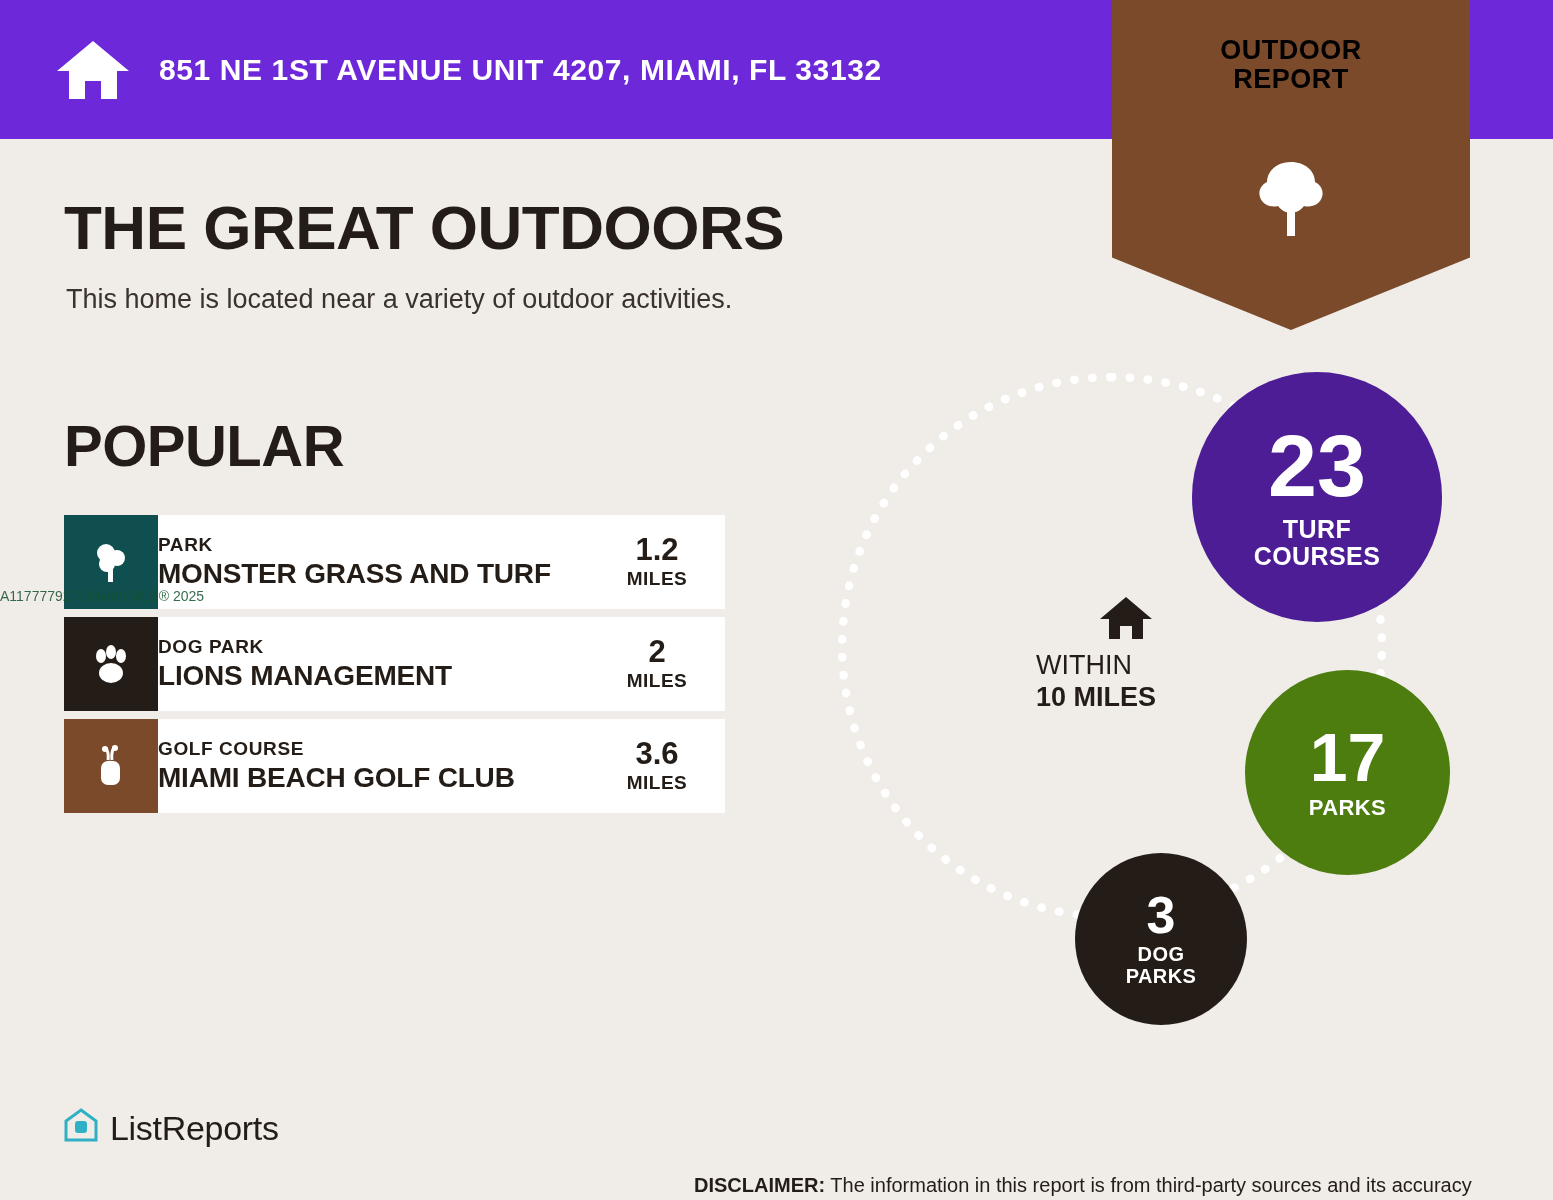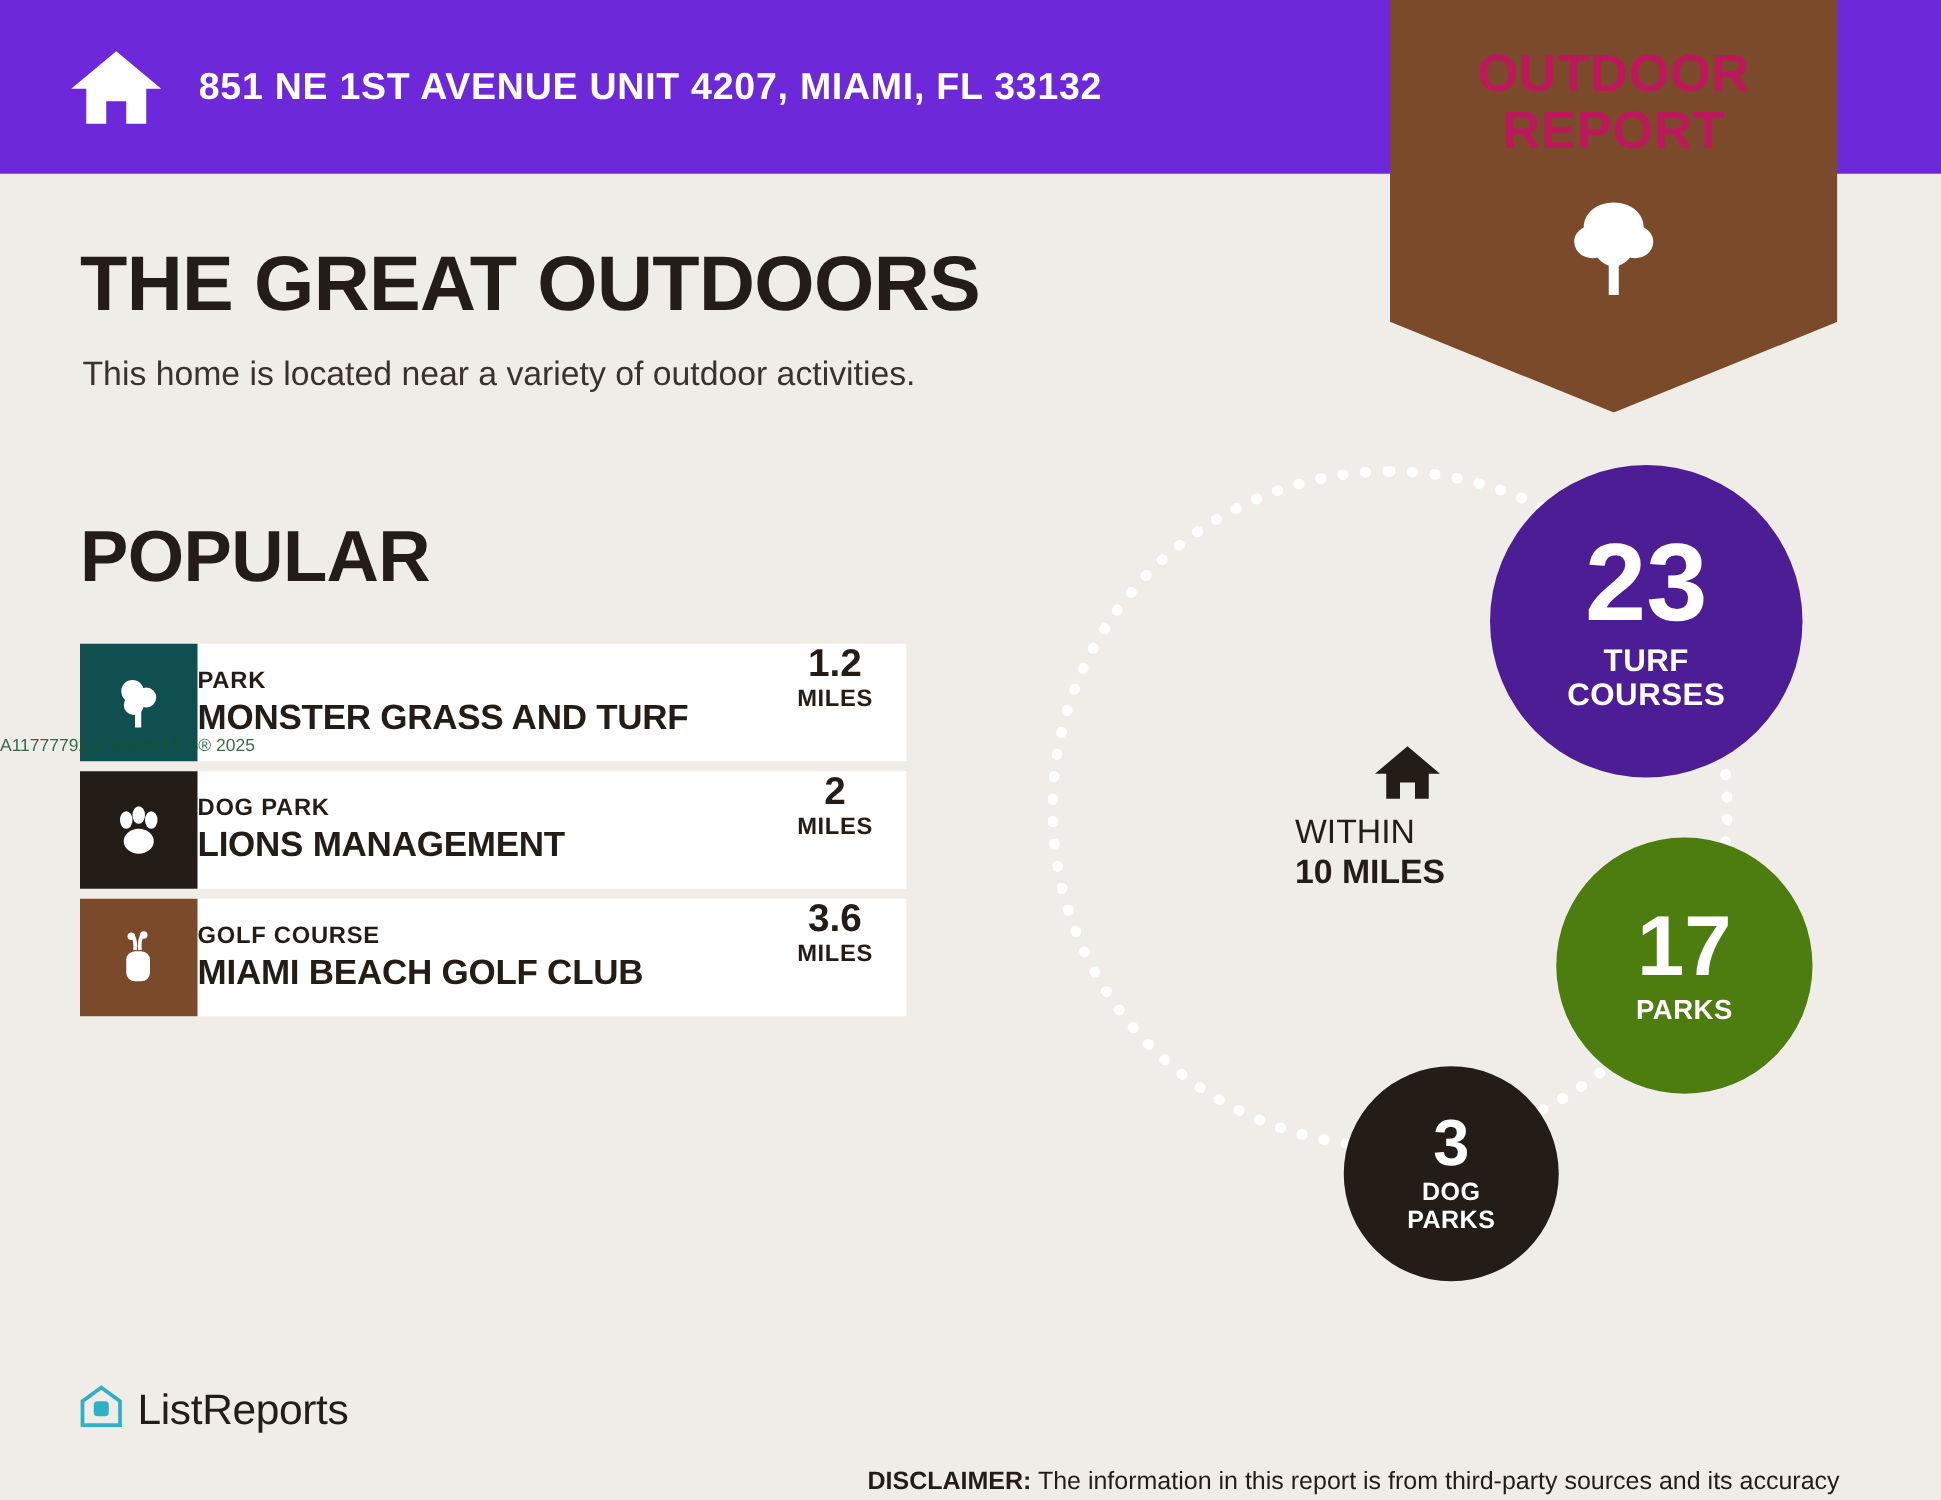--- a/index.html
+++ b/index.html
@@ -53,22 +53,22 @@
     inset: 0;
     background: #7a4a2b;
     clip-path: polygon(0 0, 100% 0, 100% 78%, 50% 100%, 0 78%);
   }
   .badge-text {
     position: absolute;
     top: 36px;
     left: 0;
     width: 100%;
     text-align: center;
-    color: #be185d;
-    font-size: 42px;
+    color: #000000;
+    font-size: 27px;
     font-weight: bold;
     line-height: 1.08;
     letter-spacing: 0.5px;
   }
   .badge-icon {
     position: absolute;
     top: 158px;
     left: 50%;
     transform: translateX(-50%);
     width: 76px;
@@ -144,22 +144,22 @@
     color: #241c16;
     letter-spacing: -0.2px;
     white-space: nowrap;
   }
   .poi-dist {
     width: 104px;
     min-width: 104px;
     display: flex;
     flex-direction: column;
     align-items: center;
-    justify-content: flex-start;
-    padding-right: 5px;
+    justify-content: center;
+    padding-right: 16px;
   }
   .poi-dist-num {
     font-size: 31px;
     font-weight: bold;
     color: #241c16;
     line-height: 1;
   }
   .poi-dist-unit {
     font-size: 19px;
     font-weight: bold;

